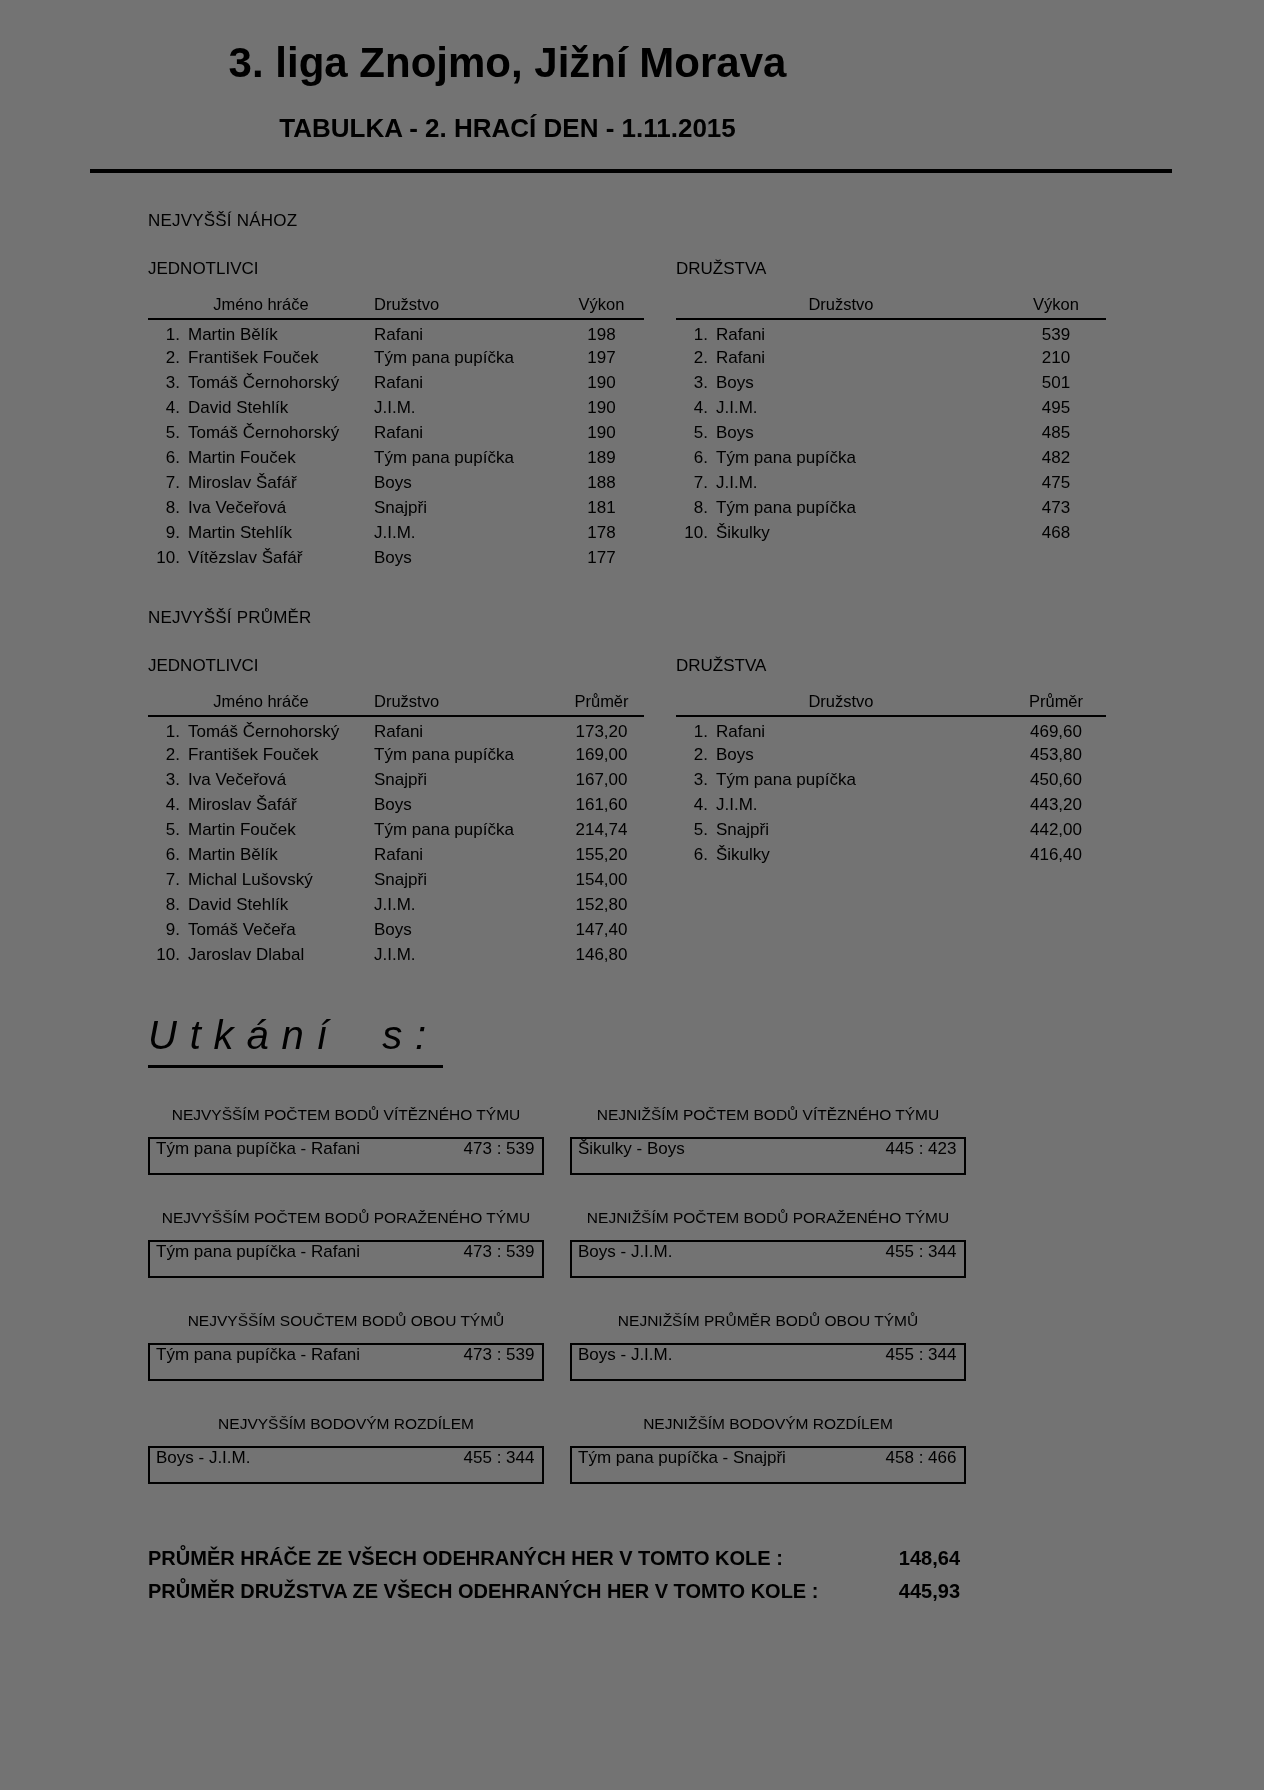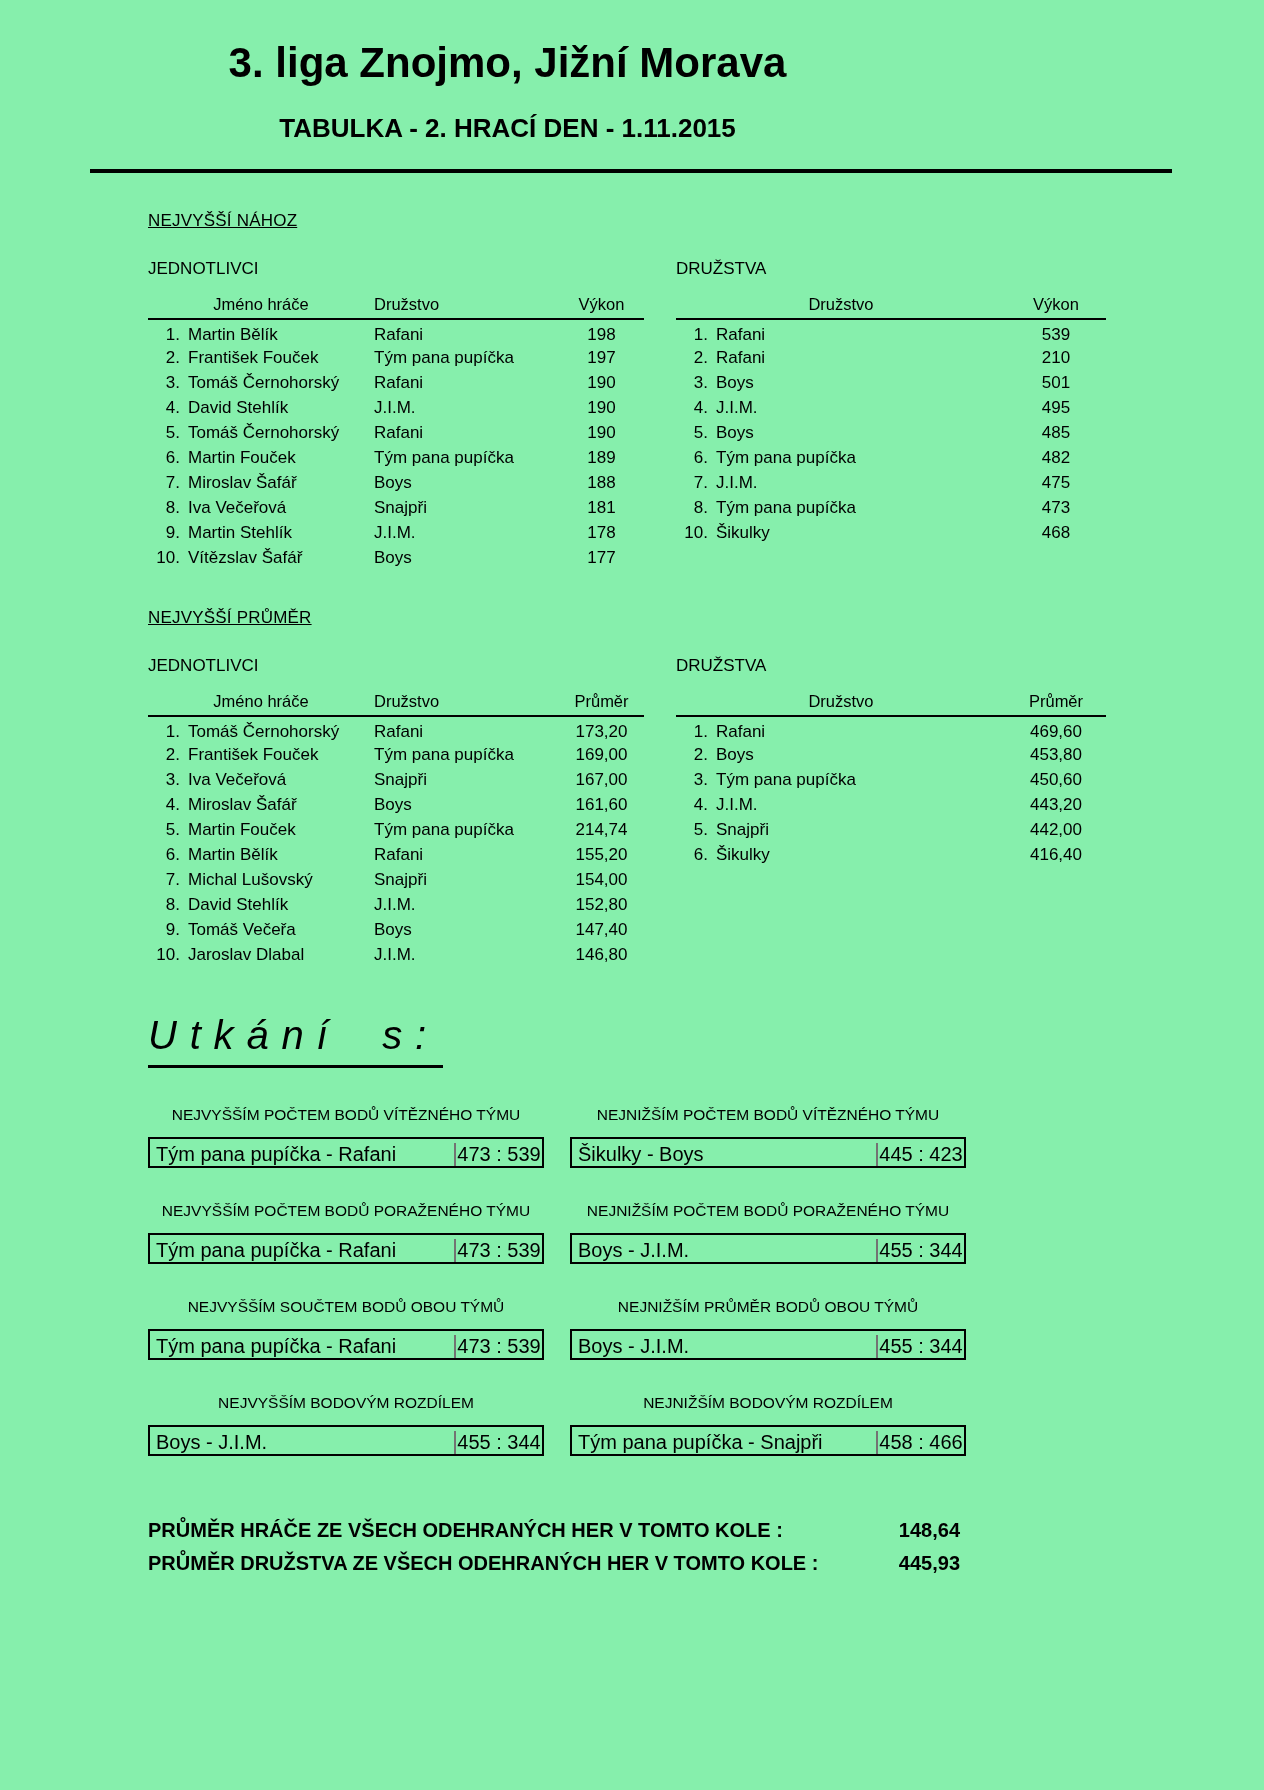--- a/index.html
+++ b/index.html
@@ -1,50 +1,50 @@
 <!DOCTYPE html>
 <html><head>
 <meta charset="utf-8">
 <style>
   * { box-sizing: border-box; }
   html, body { margin: 0; padding: 0; background: #ffffff; }
   .page {
-    width: 1264px; height: 1790px; background: #86efac;
+    width: 1264px; height: 1790px; background: #737373;
     font-family: "Liberation Sans", "DejaVu Sans", sans-serif;
     color: #000; position: relative; overflow: hidden;
     padding-top: 40px;
   }
   .header-block { width: 1015px; text-align: center; }
   .title { font-size: 42px; font-weight: bold; margin: 0; line-height: 1.1; }
   .subtitle { font-size: 26px; font-weight: bold; margin-top: 27px; }
   .rule { margin-left: 90px; margin-top: 25px; width: 1082px; height: 4px;
           border-top: 2px solid #000; border-bottom: 2px solid #000; }
   .content { margin-left: 148px; width: 958px; }
-  .section-heading { font-size: 17px; text-decoration: underline; margin-top: 38px; letter-spacing: 0.2px; }
+  .section-heading { font-size: 17px; margin-top: 38px; letter-spacing: 0.2px; }
   .tables { display: flex; gap: 32px; margin-top: 14px; }
   .tcol-left { width: 496px; }
   .tcol-right { width: 430px; }
   .tbl-title { text-align: left; font-size: 17px; margin: 14px 0 16px 0; }
   .tcol-right .tbl-title { width: 330px; }
   table { border-collapse: collapse; width: 100%; font-size: 17px; table-layout: fixed; }
   th { font-weight: normal; font-size: 16.5px; border-bottom: 2px solid #000; padding: 0 0 4px 0; text-align: center; }
   td { height: 25px; vertical-align: middle; padding: 0; }
   tbody tr:first-child td { padding-top: 5px; }
   .c1 { width: 226px; } .c2 { width: 185px; text-align: left; } .c3 { width: 85px; text-align: center; }
   .t1 { width: 330px; } .t2 { width: 100px; text-align: center; }
   .rank { display: inline-block; width: 32px; text-align: right; margin-right: 8px; }
   .matches-heading {
     margin-top: 46px; display: inline-block;
     font-size: 40px; font-style: italic;
     letter-spacing: 0.32em; word-spacing: 0.45em;
     border-bottom: 3px solid #000; padding-bottom: 7px; padding-right: 4px;
   }
   .boxes { margin-top: 38px; display: grid; grid-template-columns: 396px 396px; column-gap: 26px; row-gap: 34px; }
   .box-label { text-align: center; font-size: 15.5px; margin-bottom: 13px; white-space: nowrap; }
-  .box { border: 2px solid #000; height: 31px; display: flex; align-items: flex-end; font-size: 20px; }
+  .box { border: 2px solid #000; height: 38px; display: flex; align-items: flex-start; font-size: 17px; }
   .box-match { flex: 1; display: flex; align-items: center; padding-left: 6px; }
   .box-score { width: 88px; border-left: 2px solid #737373; display: flex; align-items: center; justify-content: center; }
   .summary { margin-top: 58px; width: 812px; }
   .summary-row { display: flex; justify-content: space-between; font-weight: bold; font-size: 20px; line-height: 33px; }
 </style>
 </head>
 <body>
 
 <div class="page">
 

